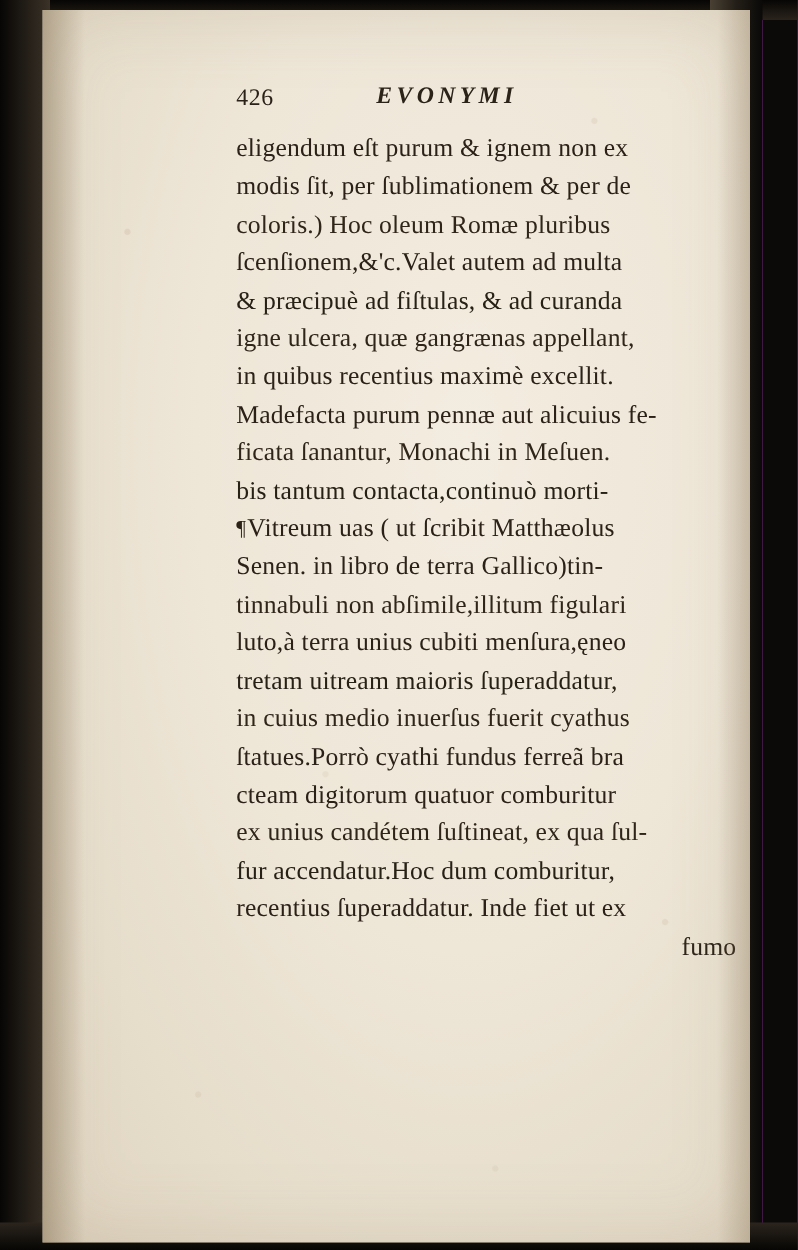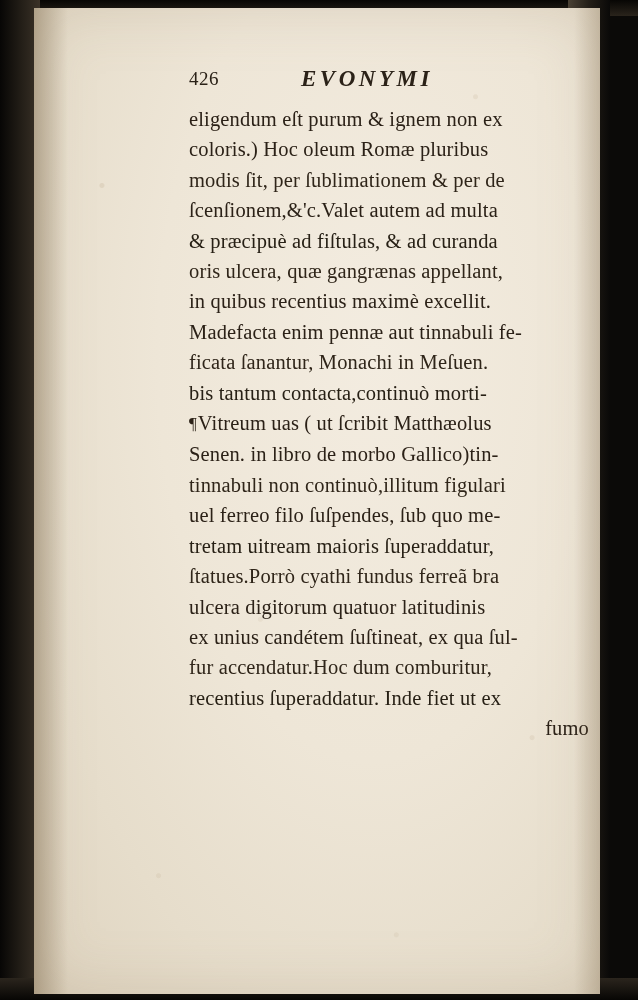--- a/index.html
+++ b/index.html
@@ -111,21 +111,21 @@
     left: 0;
     top: 2px;
     font-size: 19px;
     letter-spacing: 0.5px;
     color: #2a2117;
   }
   .running-title {
     position: absolute;
     left: 112px;
     top: 0px;
-    font-size: 23px;
+    font-size: 19px;
     font-style: italic;
     font-weight: 600;
     letter-spacing: 3.5px;
     color: #2b2218;
   }
 
   .body-lines {
     margin-top: 0;
   }
   .line {
@@ -167,39 +167,40 @@
 
     <div id="textblock">
 
       <div class="header-line">
         <span class="folio">426</span>
         <span class="running-title">EVONYMI</span>
       </div>
 
       <div class="body-lines">
         <div class="line">eligendum eſt purum &amp; ignem non ex</div>
+        <div class="line">modis ſit, per ſublimationem &amp; per de</div>
         <div class="line">coloris.) Hoc oleum Romæ pluribus</div>
-        <div class="line">modis ſit, per ſublimationem &amp; per de</div>
         <div class="line">ſcenſionem,&amp;'c.Valet autem ad multa</div>
         <div class="line">&amp; præcipuè ad fiſtulas, &amp; ad curanda</div>
-        <div class="line">oris ulcera, quæ gangrænas appellant,</div>
+        <div class="line">igne ulcera, quæ gangrænas appellant,</div>
         <div class="line">in quibus recentius maximè excellit.</div>
-        <div class="line">Madefacta enim pennæ aut tinnabuli fe-</div>
+        <div class="line">Madefacta purum pennæ aut alicuius fe-</div>
         <div class="line">ficata ſanantur, Monachi in Meſuen.</div>
         <div class="line">bis tantum contacta,continuò morti-</div>
       </div>
 
       <div class="body-lines">
         <div class="line indent-pilcrow"><span class="pilcrow">¶</span><span>Vitreum uas ( ut ſcribit Matthæolus</span></div>
-        <div class="line">Senen. in libro de morbo Gallico)tin-</div>
-        <div class="line">tinnabuli non continuò,illitum figulari</div>
-        <div class="line">uel ferreo filo ſuſpendes, ſub quo me-</div>
+        <div class="line">Senen. in libro de terra Gallico)tin-</div>
+        <div class="line">tinnabuli non abſimile,illitum figulari</div>
+        <div class="line">luto,à terra unius cubiti menſura,ęneo</div>
         <div class="line">tretam uitream maioris ſuperaddatur,</div>
+        <div class="line">in cuius medio inuerſus fuerit cyathus</div>
         <div class="line">ſtatues.Porrò cyathi fundus ferreã bra</div>
-        <div class="line">ulcera digitorum quatuor latitudinis</div>
+        <div class="line">cteam digitorum quatuor comburitur</div>
         <div class="line">ex unius candétem ſuſtineat, ex qua ſul-</div>
         <div class="line">fur accendatur.Hoc dum comburitur,</div>
         <div class="line">recentius ſuperaddatur. Inde fiet ut ex</div>
         <div class="line last">fumo</div>
       </div>
 
     </div>
   </div>
 </div>
 

